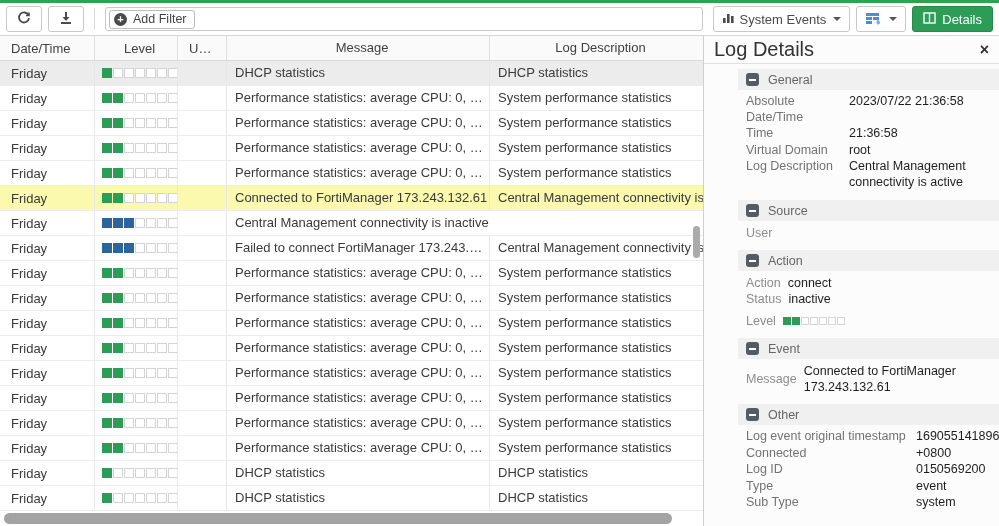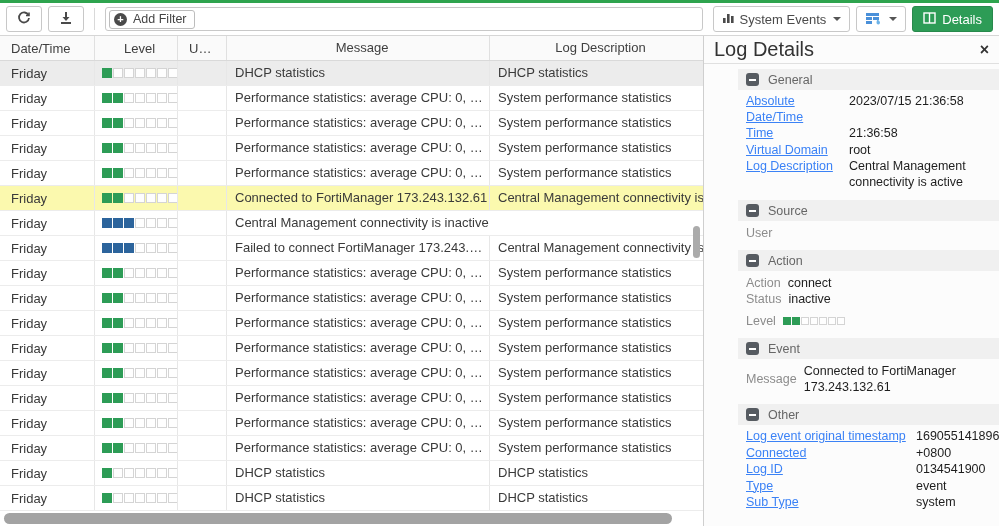--- a/index.html
+++ b/index.html
@@ -63,21 +63,21 @@
   .close { font-size:16px; font-weight:bold; color:#333; cursor:pointer; line-height:16px; }
   .sections { flex:1; overflow:hidden; padding-bottom:4px;margin-left:34px; }
   .sec-head { height:21px; background:#f0f0f0; display:flex; align-items:center; gap:9px;
     padding-left:8px; margin-top:7px; }
   .sec-head:first-child { margin-top:5px; }
   .minus { width:13px; height:13px; background:#565b61; border-radius:3px; position:relative; cursor:pointer; flex:none; }
   .minus::after { content:""; position:absolute; left:3px; right:3px; top:5.5px; height:2px; background:#fff; }
   .sec-title { font-size:12.5px; color:#666; }
   .sec-body { padding:4px 8px 2px 8px; }
   .kvrow { display:flex; font-size:12.5px; line-height:15.5px; margin-bottom:1px; }
-  .kvrow .k { color:#3b82f6; flex:none; padding-right:6px;text-decoration:underline; }
+  .kvrow .k { color:#737373; flex:none; padding-right:6px; }
   .kvrow .v { color:#1e1e1e; }
   .inlinerow { font-size:12.5px; line-height:16px; display:flex; gap:7px; align-items:center; }
   .inlinerow .k { color:#8c8c8c; }
   .inlinerow .v { color:#1e1e1e; }
   .plain { font-size:12.5px; color:#8c8c8c; line-height:16px; }
   .lvlsq.sm { width:8px; height:8px; }
 </style>
 </head>
 <body>
 
@@ -471,21 +471,21 @@
         <span class="close">×</span>
       </div>
       <div class="sections" id="sections">
           <div class="sec-head">
             <span class="minus"></span>
             <span class="sec-title">General</span>
           </div>
           <div class="sec-body">
             <div class="kvrow">
               <span class="k" style="width: 103px;">Absolute Date/Time</span>
-              <span class="v">2023/07/15 21:36:58</span>
+              <span class="v">2023/07/22 21:36:58</span>
             </div>
             <div class="kvrow">
               <span class="k" style="width: 103px;">Time</span>
               <span class="v">21:36:58</span>
             </div>
             <div class="kvrow">
               <span class="k" style="width: 103px;">Virtual Domain</span>
               <span class="v">root</span>
             </div>
             <div class="kvrow">
@@ -546,21 +546,21 @@
             <div class="kvrow">
               <span class="k" style="width: 170px;">Log event original timestamp</span>
               <span class="v">1690551418964506000</span>
             </div>
             <div class="kvrow">
               <span class="k" style="width: 170px;">Connected</span>
               <span class="v">+0800</span>
             </div>
             <div class="kvrow">
               <span class="k" style="width: 170px;">Log ID</span>
-              <span class="v">0134541900</span>
+              <span class="v">0150569200</span>
             </div>
             <div class="kvrow">
               <span class="k" style="width: 170px;">Type</span>
               <span class="v">event</span>
             </div>
             <div class="kvrow">
               <span class="k" style="width: 170px;">Sub Type</span>
               <span class="v">system</span>
             </div>
           </div>

